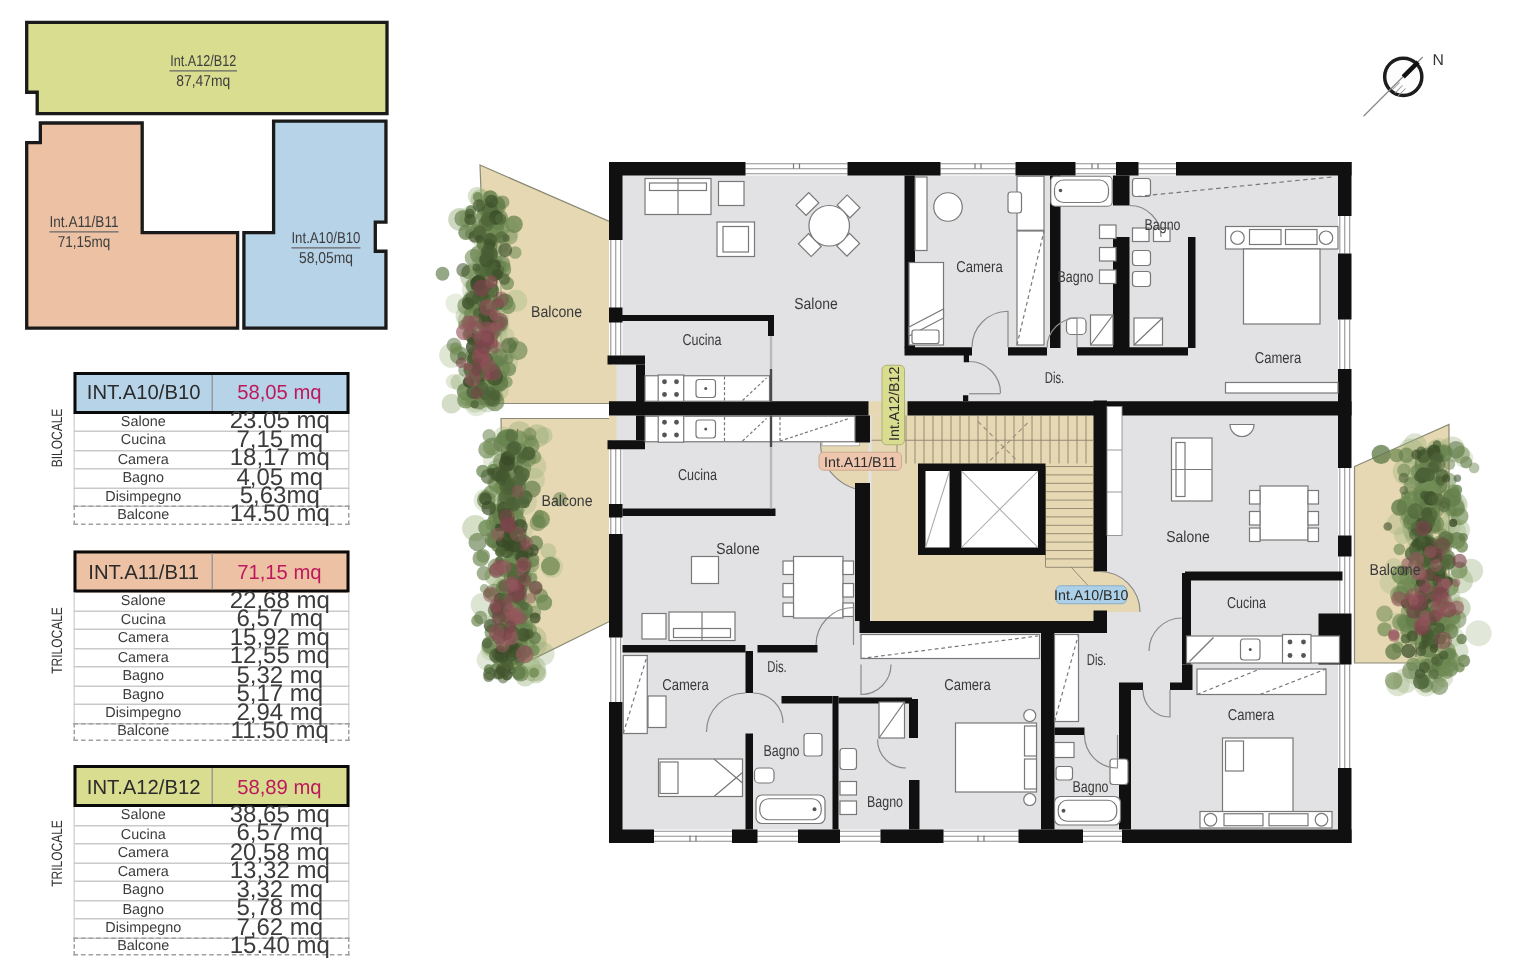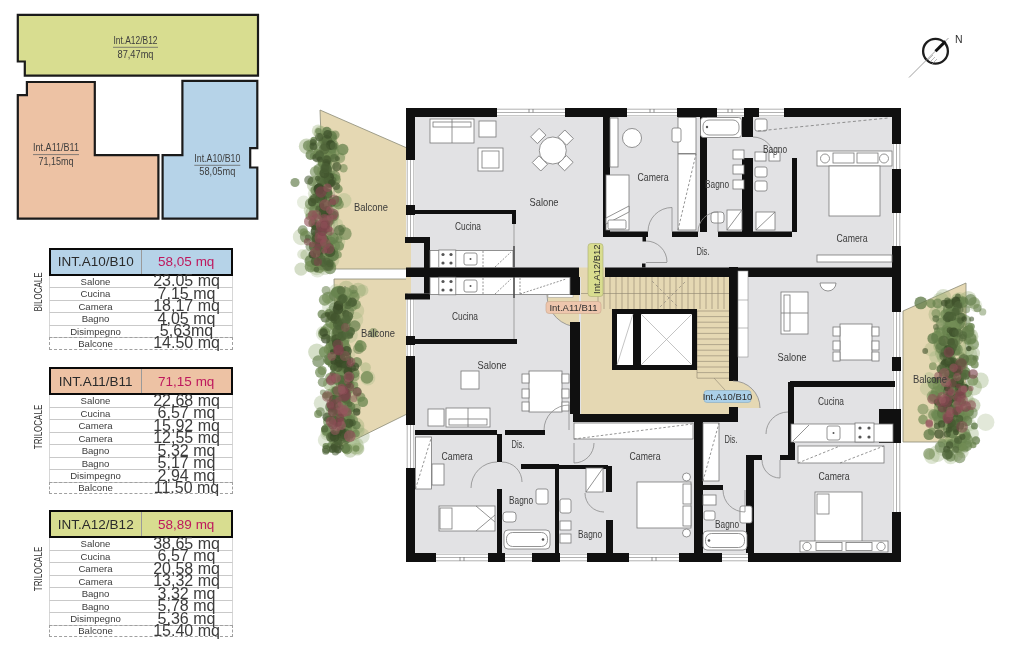--- a/index.html
+++ b/index.html
@@ -1824,21 +1824,21 @@
  <div class="trow">
         <div class="c1">Bagno</div>
         <div class="c2">3,32 mq</div>
       </div>
  <div class="trow">
         <div class="c1">Bagno</div>
         <div class="c2">5,78 mq</div>
       </div>
  <div class="trow">
         <div class="c1">Disimpegno</div>
-        <div class="c2">5,36 mq</div>
+        <div class="c2">7,62 mq</div>
       </div>
  <div class="trow dash">
         <div class="c1">Balcone</div>
         <div class="c2">15.40 mq</div>
       </div>
 </div>
 <div class="vlabel" style="left:-11px;top:563px;width:100px;text-align:center;">TRILOCALE</div>
 </div>
 
 </body></html>

